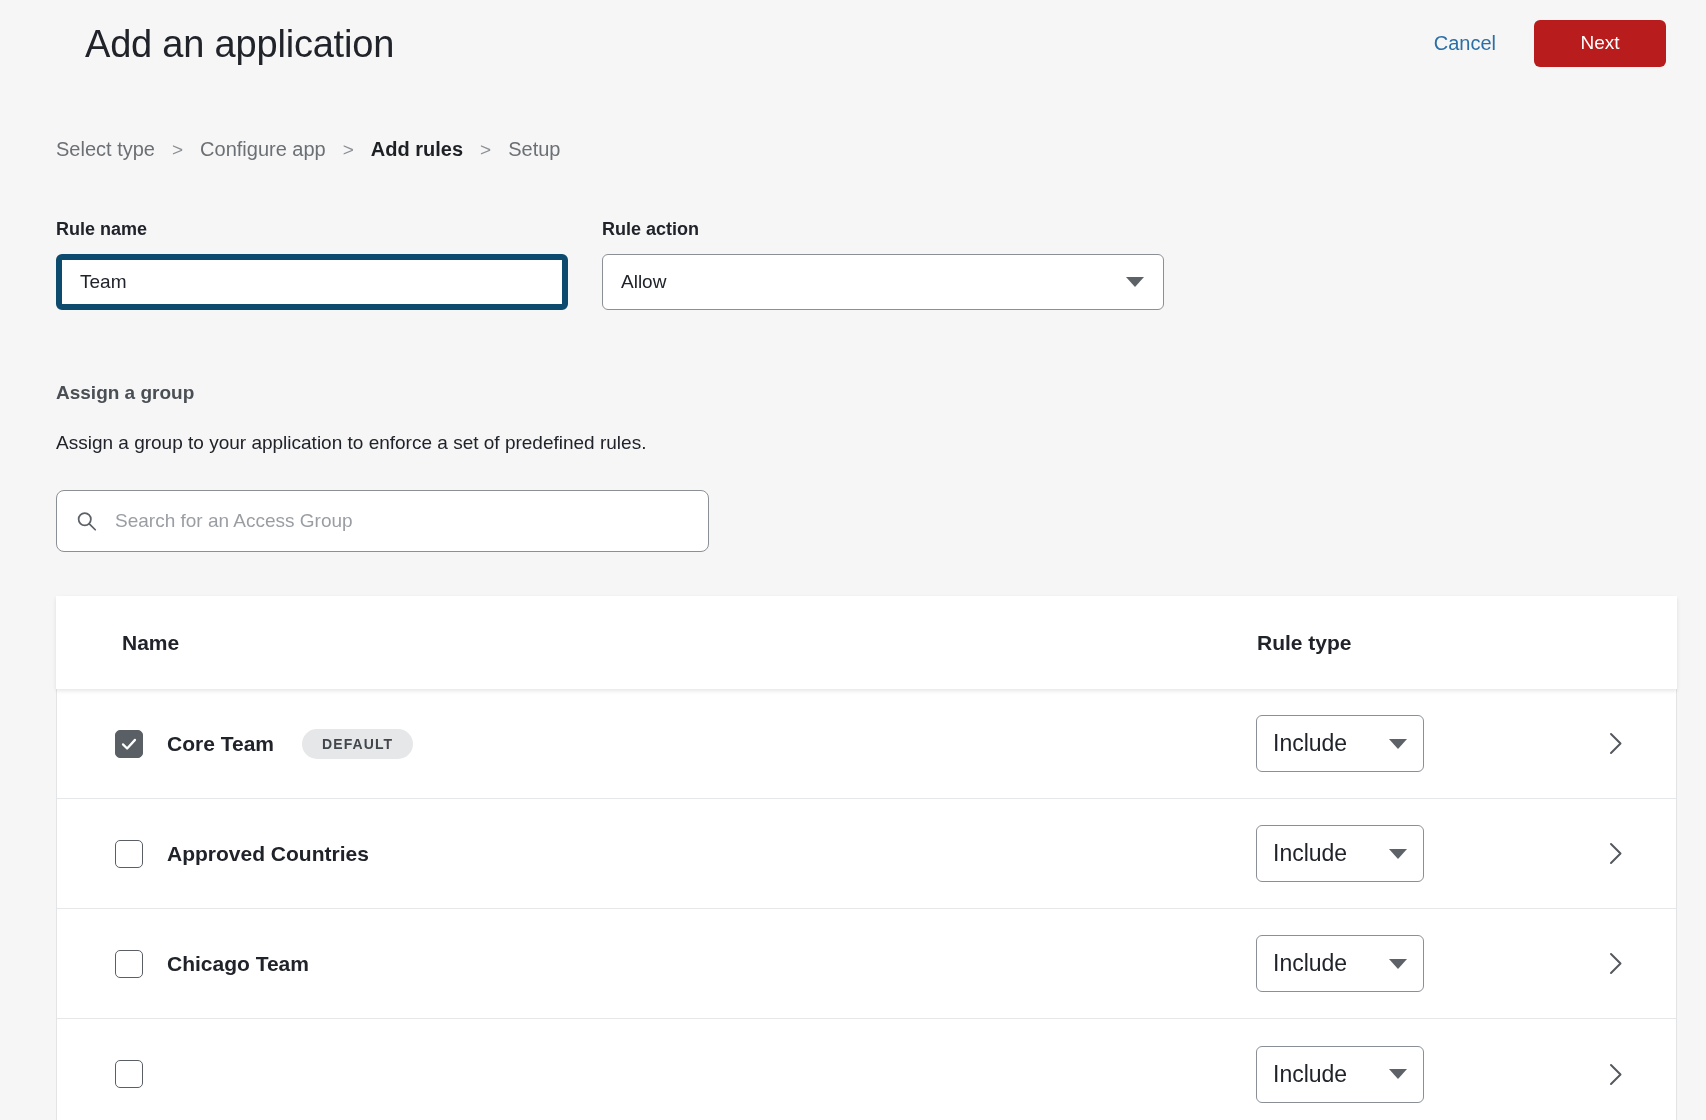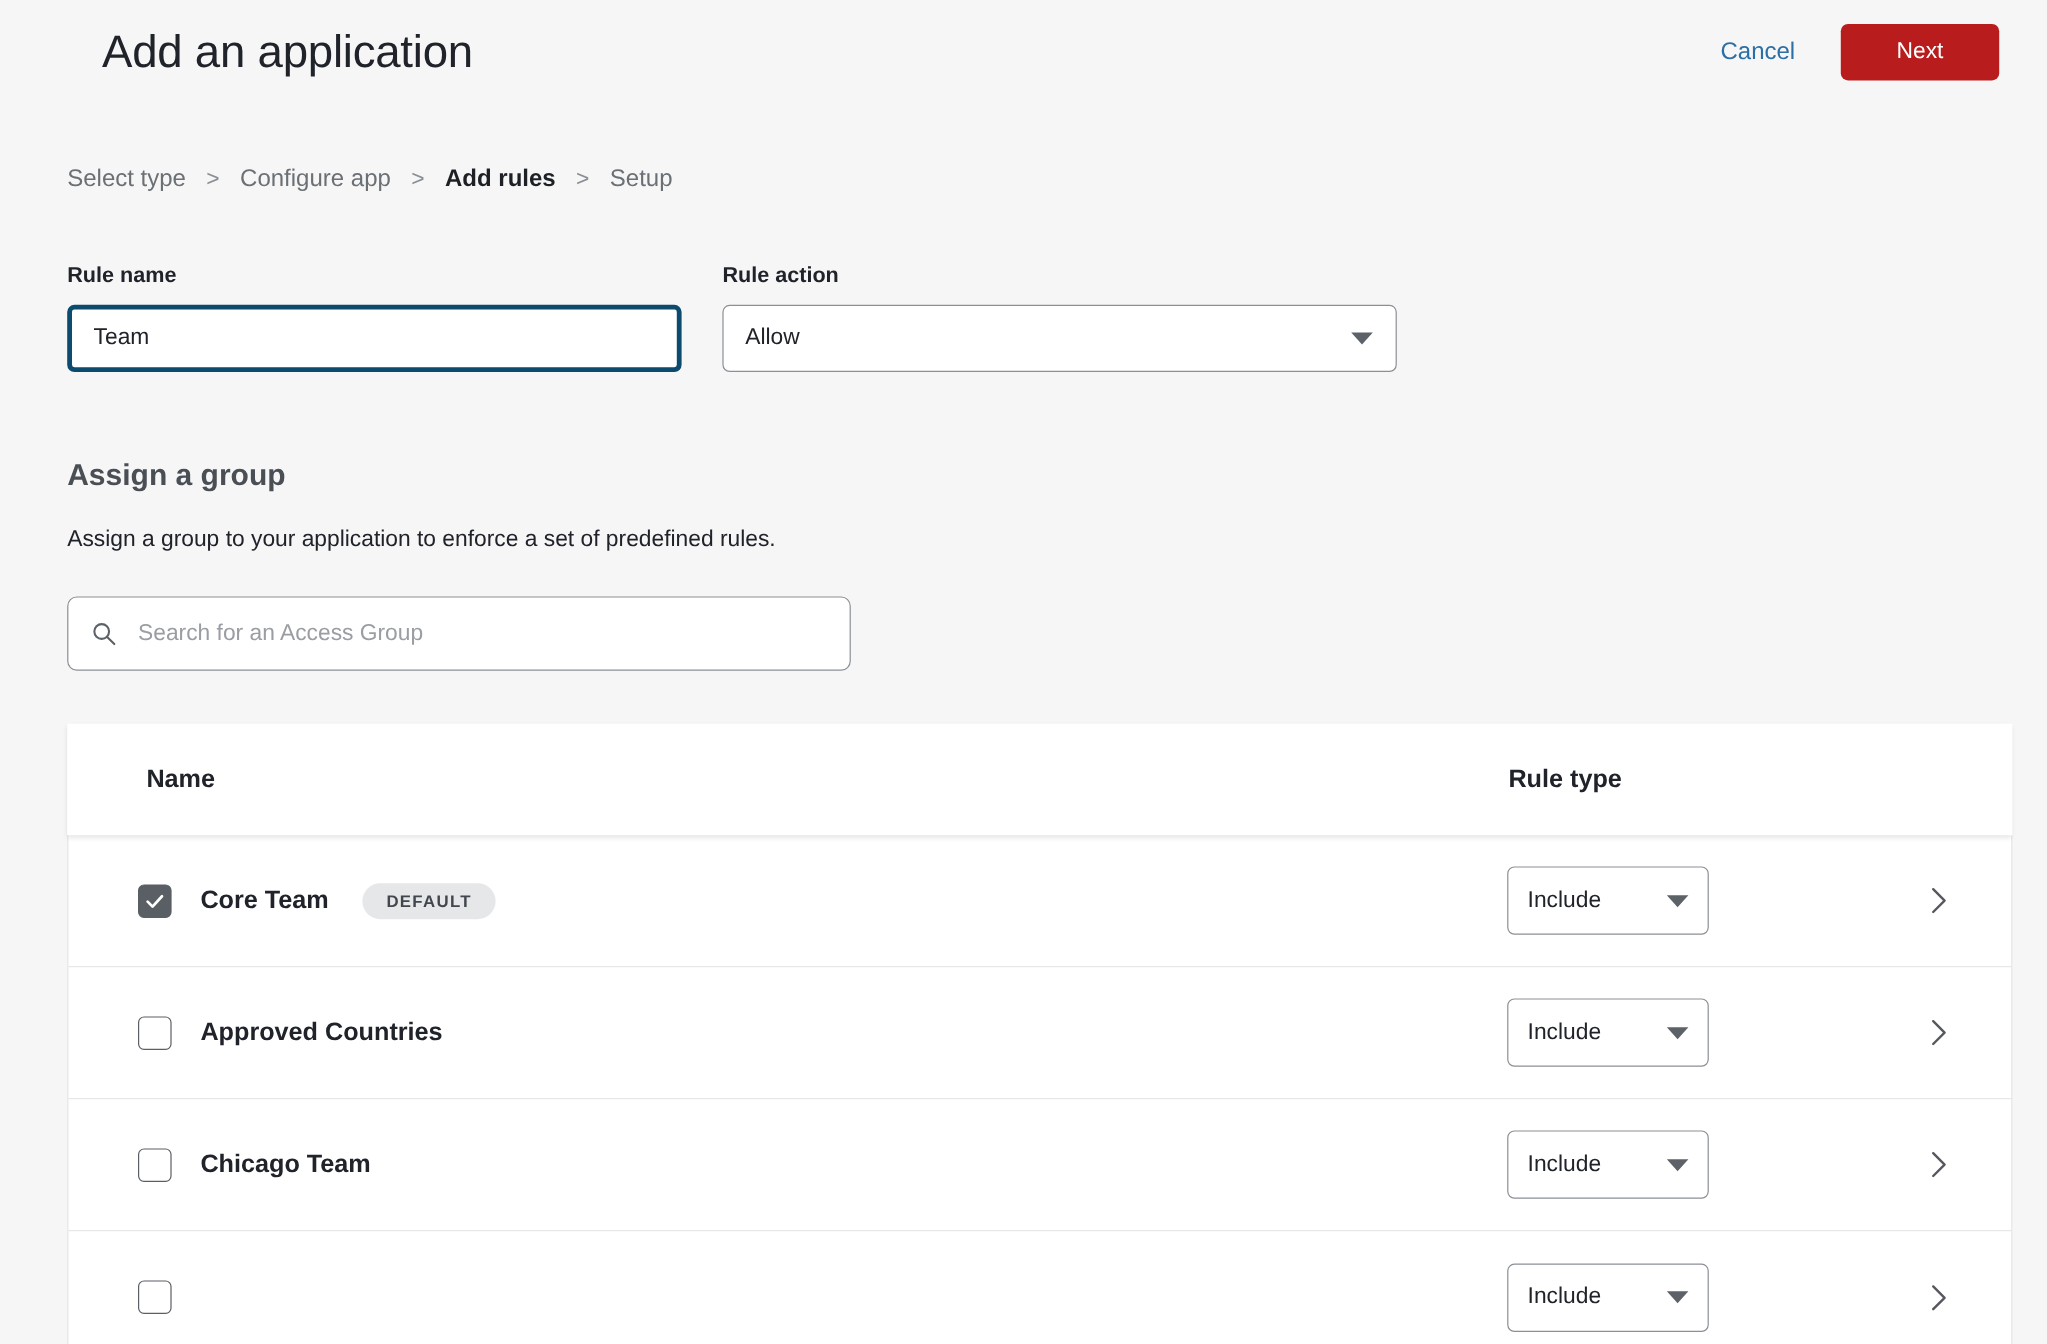--- a/index.html
+++ b/index.html
@@ -89,21 +89,21 @@
     font-weight: 700;
     color: #20232a;
     margin-bottom: 14px;
     display: block;
   }
   .field-rule-name { width: 512px; }
   .field-rule-action { width: 562px; }
   .text-input {
     width: 100%;
     height: 56px;
-    border: 4px solid #0c4a6e;
+    border: 6px solid #0c4a6e;
     border-radius: 6px;
     background: #ffffff;
     font-size: 19px;
     font-family: inherit;
     color: #20232a;
     padding: 0 18px;
     outline: none;
   }
   .select-wrap { position: relative; width: 100%; }
   .select-box {
@@ -130,21 +130,21 @@
     border-top: 10px solid #5d6268;
     pointer-events: none;
   }
 
   
   .section {
     padding: 0 56px;
     margin-top: 72px;
   }
   .section-title {
-    font-size: 25px;
+    font-size: 19px;
     font-weight: 700;
     color: #4a4f55;
     margin: 0 0 28px 0;
   }
   .section-desc {
     font-size: 19px;
     color: #20232a;
     margin: 0 0 36px 0;
   }
   .search-wrap {
@@ -262,21 +262,21 @@
   }
   .cell-ruletype { width: 300px; }
   .mini-select {
     position: relative;
     width: 168px;
     height: 57px;
   }
   .mini-select .select-box {
     height: 57px;
     border-radius: 6px;
-    font-size: 19px;
+    font-size: 23px;
     padding: 0 16px;
   }
   .mini-select .caret { right: 17px; }
   .cell-chevron {
     width: 120px;
     display: flex;
     align-items: center;
     justify-content: center;
     cursor: pointer;
   }

